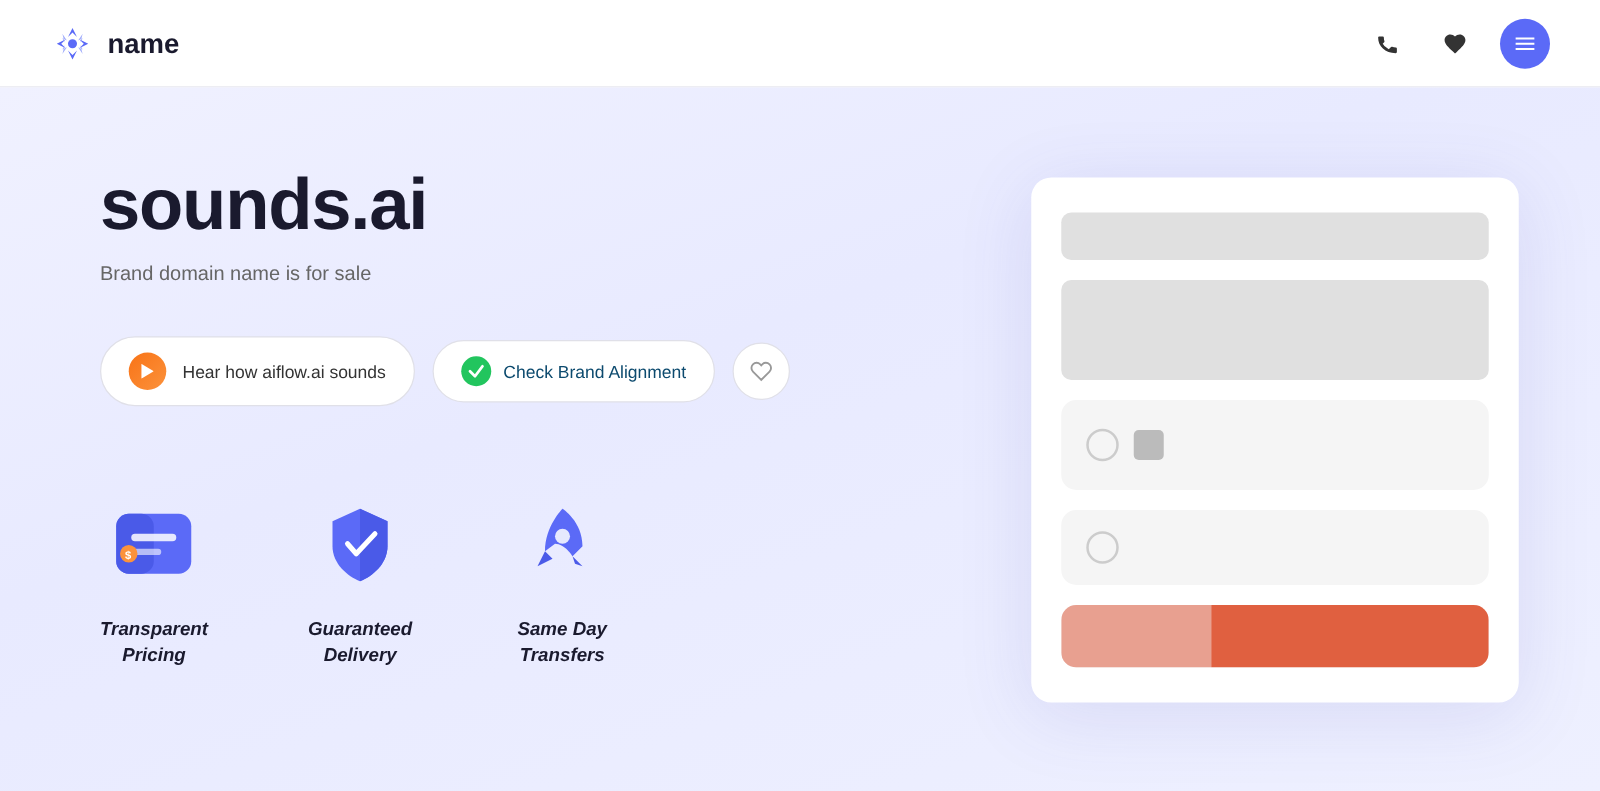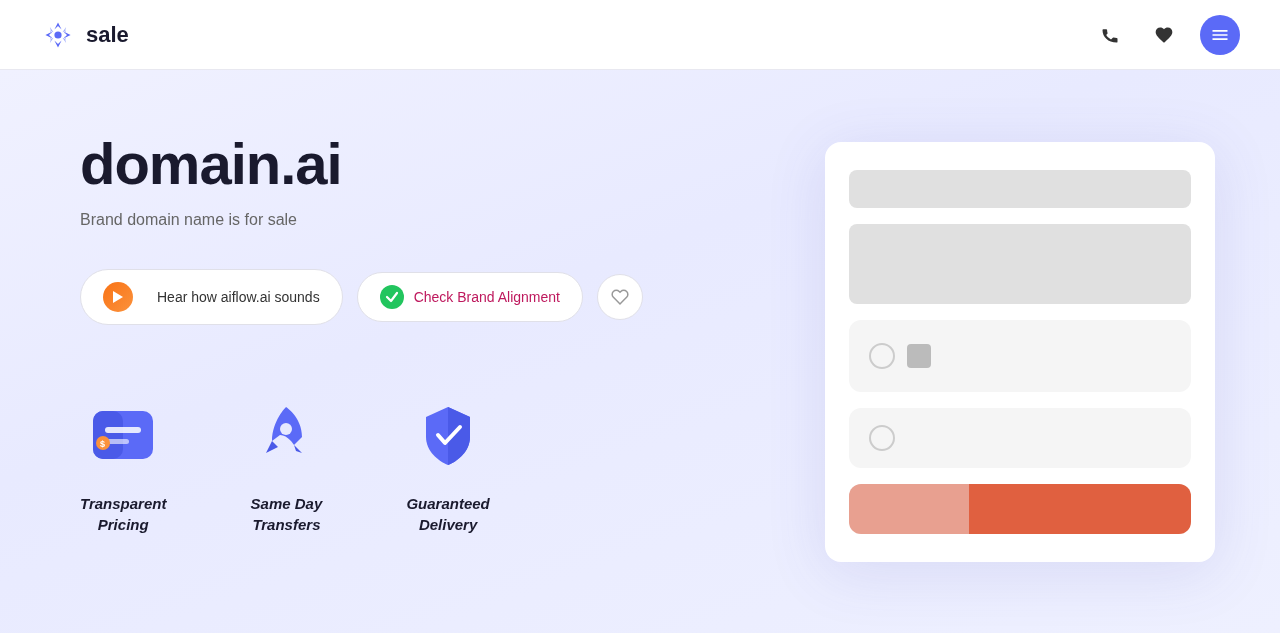--- a/index.html
+++ b/index.html
@@ -96,21 +96,21 @@
     .action-buttons {
       display: flex;
       align-items: center;
       gap: 14px;
       margin-bottom: 60px;
     }
 
     .btn-hear {
       display: flex;
       align-items: center;
-      gap: 24px;
+      gap: 13px;
       padding: 12px 22px;
       background: #fff;
       border: 1.5px solid #e0e0e8;
       border-radius: 50px;
       cursor: pointer;
       font-size: 14px;
       font-weight: 500;
       color: #333;
       white-space: nowrap;
     }
@@ -130,21 +130,21 @@
       display: flex;
       align-items: center;
       gap: 10px;
       padding: 12px 22px;
       background: #fff;
       border: 1.5px solid #e0e0e8;
       border-radius: 50px;
       cursor: pointer;
       font-size: 14px;
       font-weight: 500;
-      color: #be185d;
+      color: #0c4a6e;
       white-space: nowrap;
     }
     .btn-brand .check-icon {
       width: 24px;
       height: 24px;
       background: #22c55e;
       border-radius: 50%;
       display: flex;
       align-items: center;
       justify-content: center;
@@ -296,21 +296,21 @@
         <path d="M20 34 L24 26 L20 30 L16 26 Z" fill="#5b6af7"></path>
         <path d="M6 20 L14 16 L10 20 L14 24 Z" fill="#5b6af7"></path>
         <path d="M34 20 L26 16 L30 20 L26 24 Z" fill="#5b6af7"></path>
         <circle cx="20" cy="20" r="4" fill="#5b6af7"></circle>
         <path d="M11 11 L15 17 L11 15 L13 19 Z" fill="#7b8bfa" opacity="0.7"></path>
         <path d="M29 11 L25 17 L29 15 L27 19 Z" fill="#7b8bfa" opacity="0.7"></path>
         <path d="M11 29 L15 23 L11 25 L13 21 Z" fill="#7b8bfa" opacity="0.7"></path>
         <path d="M29 29 L25 23 L29 25 L27 21 Z" fill="#7b8bfa" opacity="0.7"></path>
       </g>
     </svg>
-    <span class="logo-text">sale</span>
+    <span class="logo-text">name</span>
   </div>
   <div class="nav-actions">
     <div class="nav-icon-btn">
       <svg width="20" height="20" viewBox="0 0 24 24" fill="currentColor">
           <path d="M6.62 10.79a15.05 15.05 0 006.59 6.59l2.2-2.2a1 1 0 011.01-.24c1.12.37 2.33.57 3.58.57a1 1 0 011 1V20a1 1 0 01-1 1C9.61 21 3 14.39 3 6a1 1 0 011-1h3.5a1 1 0 011 1c0 1.25.2 2.46.57 3.58a1 1 0 01-.25 1.01l-2.2 2.2z"></path>
         </svg>
     </div>
     <div class="nav-icon-btn">
       <svg width="20" height="20" viewBox="0 0 24 24" fill="currentColor">
           <path d="M12 21.35l-1.45-1.32C5.4 15.36 2 12.28 2 8.5 2 5.42 4.42 3 7.5 3c1.74 0 3.41.81 4.5 2.09C13.09 3.81 14.76 3 16.5 3 19.58 3 22 5.42 22 8.5c0 3.78-3.4 6.86-8.55 11.54L12 21.35z"></path>
@@ -320,21 +320,21 @@
       <svg width="20" height="20" viewBox="0 0 24 24" fill="white">
           <path d="M3 18h18v-2H3v2zm0-5h18v-2H3v2zm0-7v2h18V6H3z"></path>
         </svg>
     </div>
   </div>
 </nav>
 
 <div class="main-content">
 
   <div class="left-panel">
-    <h1 class="domain-title">domain.ai</h1>
+    <h1 class="domain-title">sounds.ai</h1>
     <p class="domain-subtitle">Brand domain name is for sale</p>
 
     <div class="action-buttons">
       <button class="btn-hear">
         <div class="play-icon">
           <svg width="10" height="12" viewBox="0 0 10 12" fill="white">
               <polygon points="0,0 10,6 0,12"></polygon>
             </svg>
         </div>
         <span>Hear how aiflow.ai sounds</span>
@@ -366,39 +366,39 @@
             <circle cx="16" cy="44" r="7" fill="#fb923c"></circle>
             <text x="13" y="48" fill="white" font-size="9" font-weight="bold">$</text>
           </svg>
         </div>
         <span class="feature-label">Transparent<br>Pricing</span>
       </div>
 
       <div class="feature-item">
         <div class="feature-icon-wrap">
           <svg width="72" height="72" viewBox="0 0 72 72">
+            <path d="M36 8 L58 18 L58 38 C58 52 46 62 36 66 C26 62 14 52 14 38 L14 18 Z" fill="#5b6af7"></path>
+            <path d="M36 8 L58 18 L58 38 C58 52 46 62 36 66 L36 8Z" fill="#4a5ae8"></path>
+            <polyline points="26,36 33,44 48,28" stroke="white" stroke-width="4" stroke-linecap="round" stroke-linejoin="round" fill="none"></polyline>
+          </svg>
+        </div>
+        <span class="feature-label">Guaranteed<br>Delivery</span>
+      </div>
+
+      <div class="feature-item">
+        <div class="feature-icon-wrap">
+          <svg width="72" height="72" viewBox="0 0 72 72">
             <path d="M36 8 C36 8 52 18 52 38 L44 46 C44 46 38 36 30 36 L22 42 C22 22 36 8 36 8Z" fill="#5b6af7"></path>
             <path d="M22 42 L16 54 L28 48 Z" fill="#4a5ae8"></path>
             <circle cx="36" cy="30" r="6" fill="white" opacity="0.85"></circle>
             <path d="M44 46 L52 54 L46 52 Z" fill="#4a5ae8"></path>
           </svg>
         </div>
         <span class="feature-label">Same Day<br>Transfers</span>
       </div>
-
-      <div class="feature-item">
-        <div class="feature-icon-wrap">
-          <svg width="72" height="72" viewBox="0 0 72 72">
-            <path d="M36 8 L58 18 L58 38 C58 52 46 62 36 66 C26 62 14 52 14 38 L14 18 Z" fill="#5b6af7"></path>
-            <path d="M36 8 L58 18 L58 38 C58 52 46 62 36 66 L36 8Z" fill="#4a5ae8"></path>
-            <polyline points="26,36 33,44 48,28" stroke="white" stroke-width="4" stroke-linecap="round" stroke-linejoin="round" fill="none"></polyline>
-          </svg>
-        </div>
-        <span class="feature-label">Guaranteed<br>Delivery</span>
-      </div>
     </div>
   </div>
 
   <div class="right-panel">
     <div class="preview-card">
       <div class="card-block-wide"></div>
       <div class="card-block-tall"></div>
       <div class="card-row-radio">
         <div class="radio-circle"></div>
         <div class="radio-square"></div>

